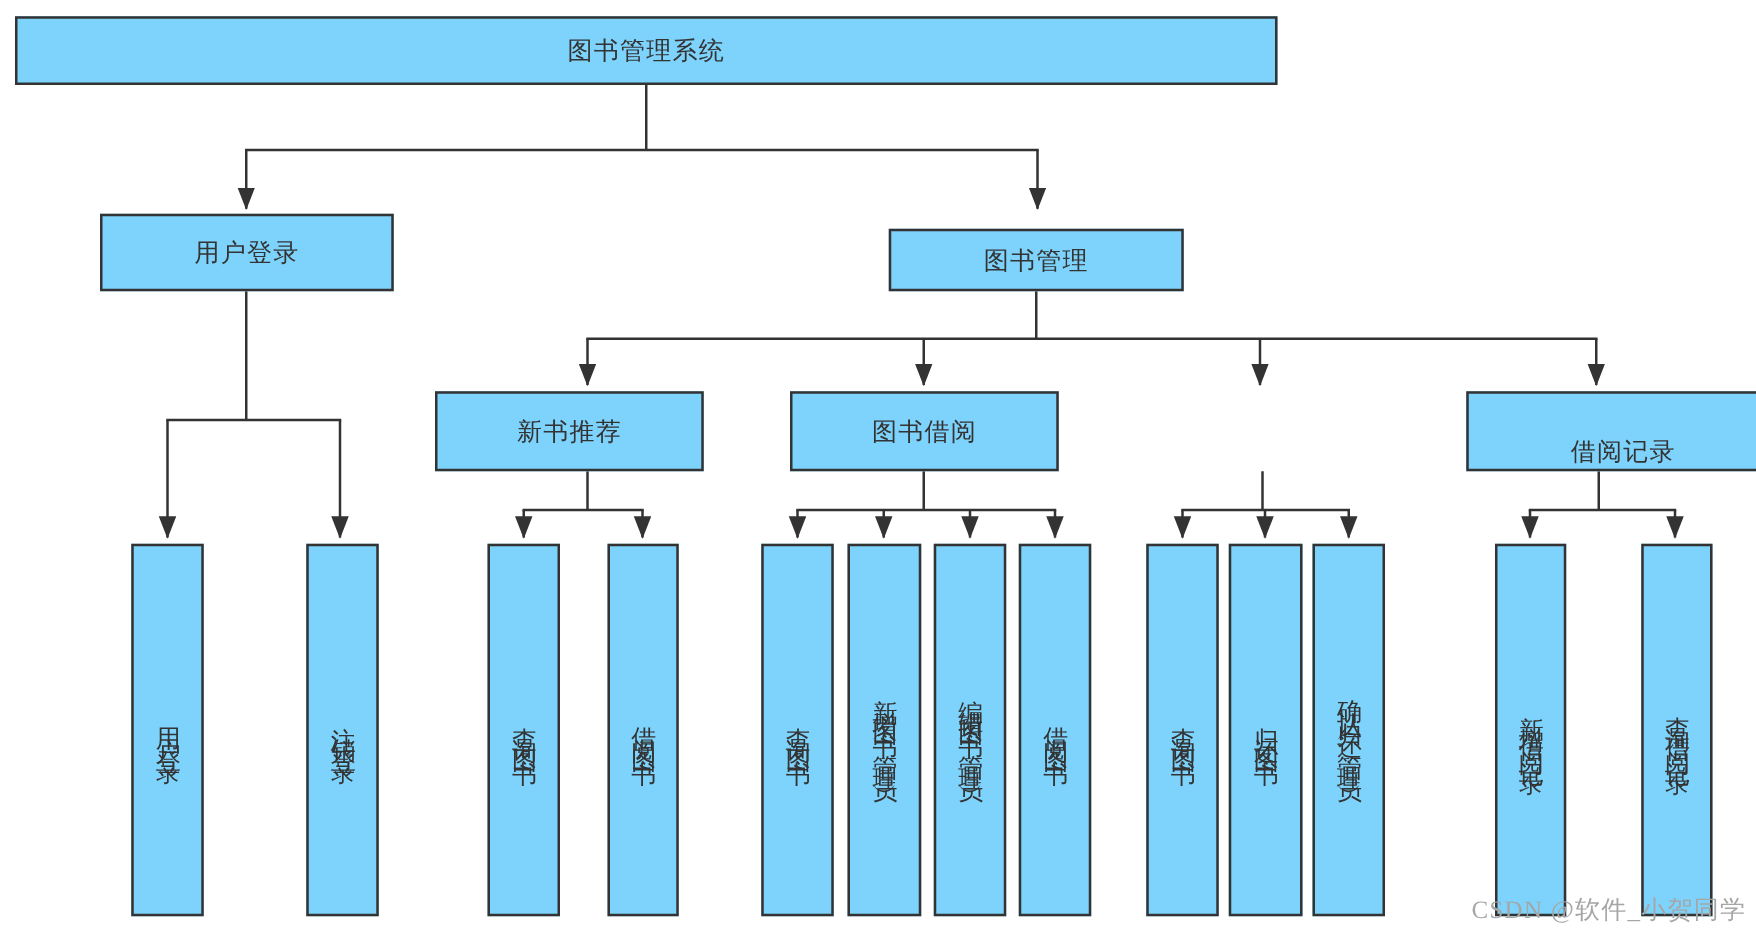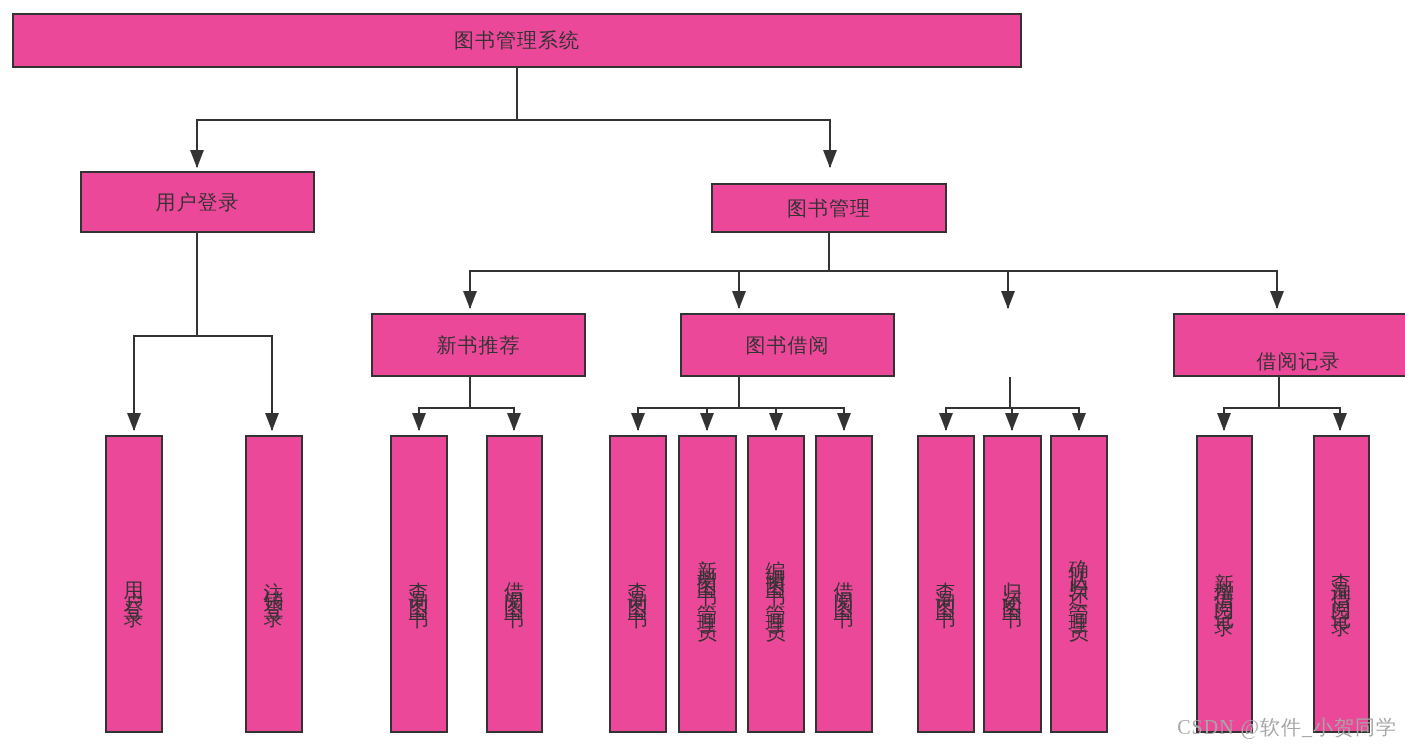--- a/index.html
+++ b/index.html
@@ -19,21 +19,21 @@
     position: absolute;
     left: 0; top: 0;
     width: 1405px;
     height: 747px;
     pointer-events: none;
   }
   .node {
     position: absolute;
     box-sizing: border-box;
     border: 2px solid #333333;
-    background: #ec4899;
+    background: #7dd3fc;
     display: flex;
     align-items: center;
     justify-content: center;
     color: #333333;
     font-size: 20px;
     letter-spacing: 1px;
     white-space: nowrap;
   }
   .vnode span {
     writing-mode: vertical-rl;
@@ -111,24 +111,24 @@
     <span>图书管理系统</span>
   </div>
 
   <div class="node" style="left:80px; top:171px; width:235px; height:62px;">
     <span>用户登录</span>
   </div>
   <div class="node" style="left:711px; top:183px; width:236px; height:50px;font-family:Liberation Mono, monospace;">
     <span>图书管理</span>
   </div>
 
-  <div class="node" style="left:371px; top:313px; width:215px; height:64px;">
+  <div class="node" style="left:348px; top:313px; width:215px; height:64px;">
     <span>新书推荐</span>
   </div>
-  <div class="node" style="left:632px; top:313px; width:215px; height:64px;margin-left:48px;">
+  <div class="node" style="left:632px; top:313px; width:215px; height:64px;">
     <span>图书借阅</span>
   </div>
   <div class="node" style="left:1173px; top:313px; width:251px; height:64px;align-items:flex-end;">
     <span>借阅记录</span>
   </div>
 
   <div class="node vnode" style="left:105px; top:435px; width:58px; height:298px;">
     <span>用户登录</span>
   </div>
   <div class="node vnode" style="left:245px; top:435px; width:58px; height:298px;">

